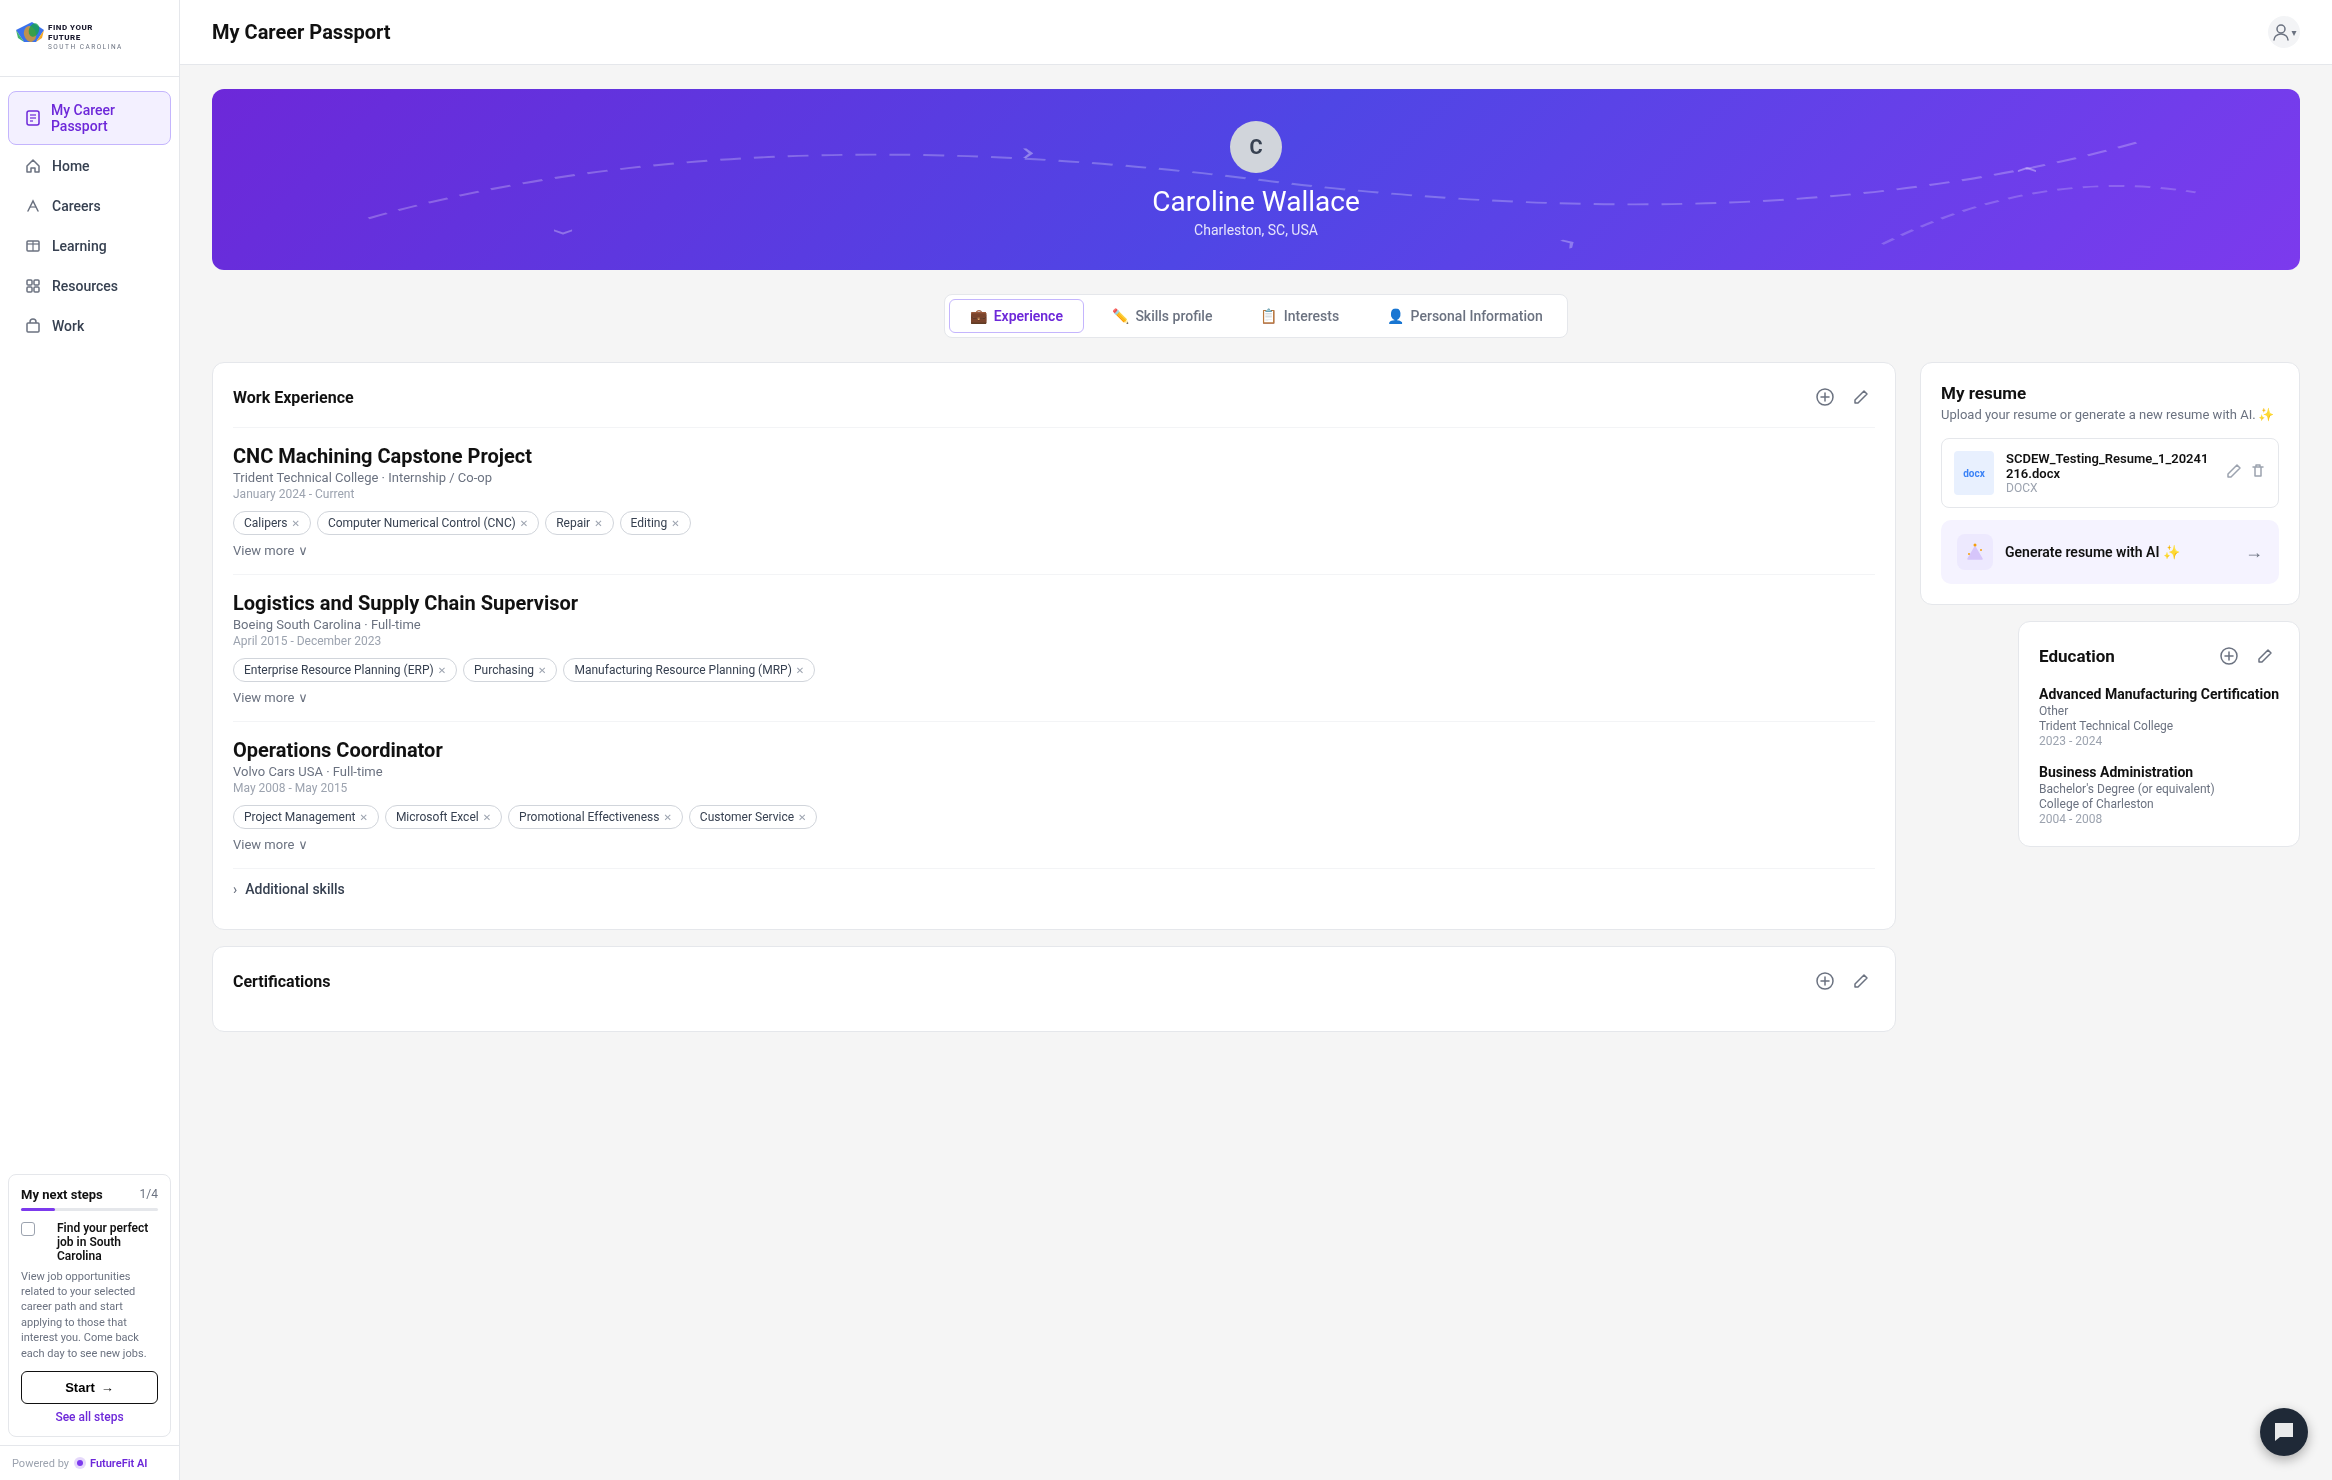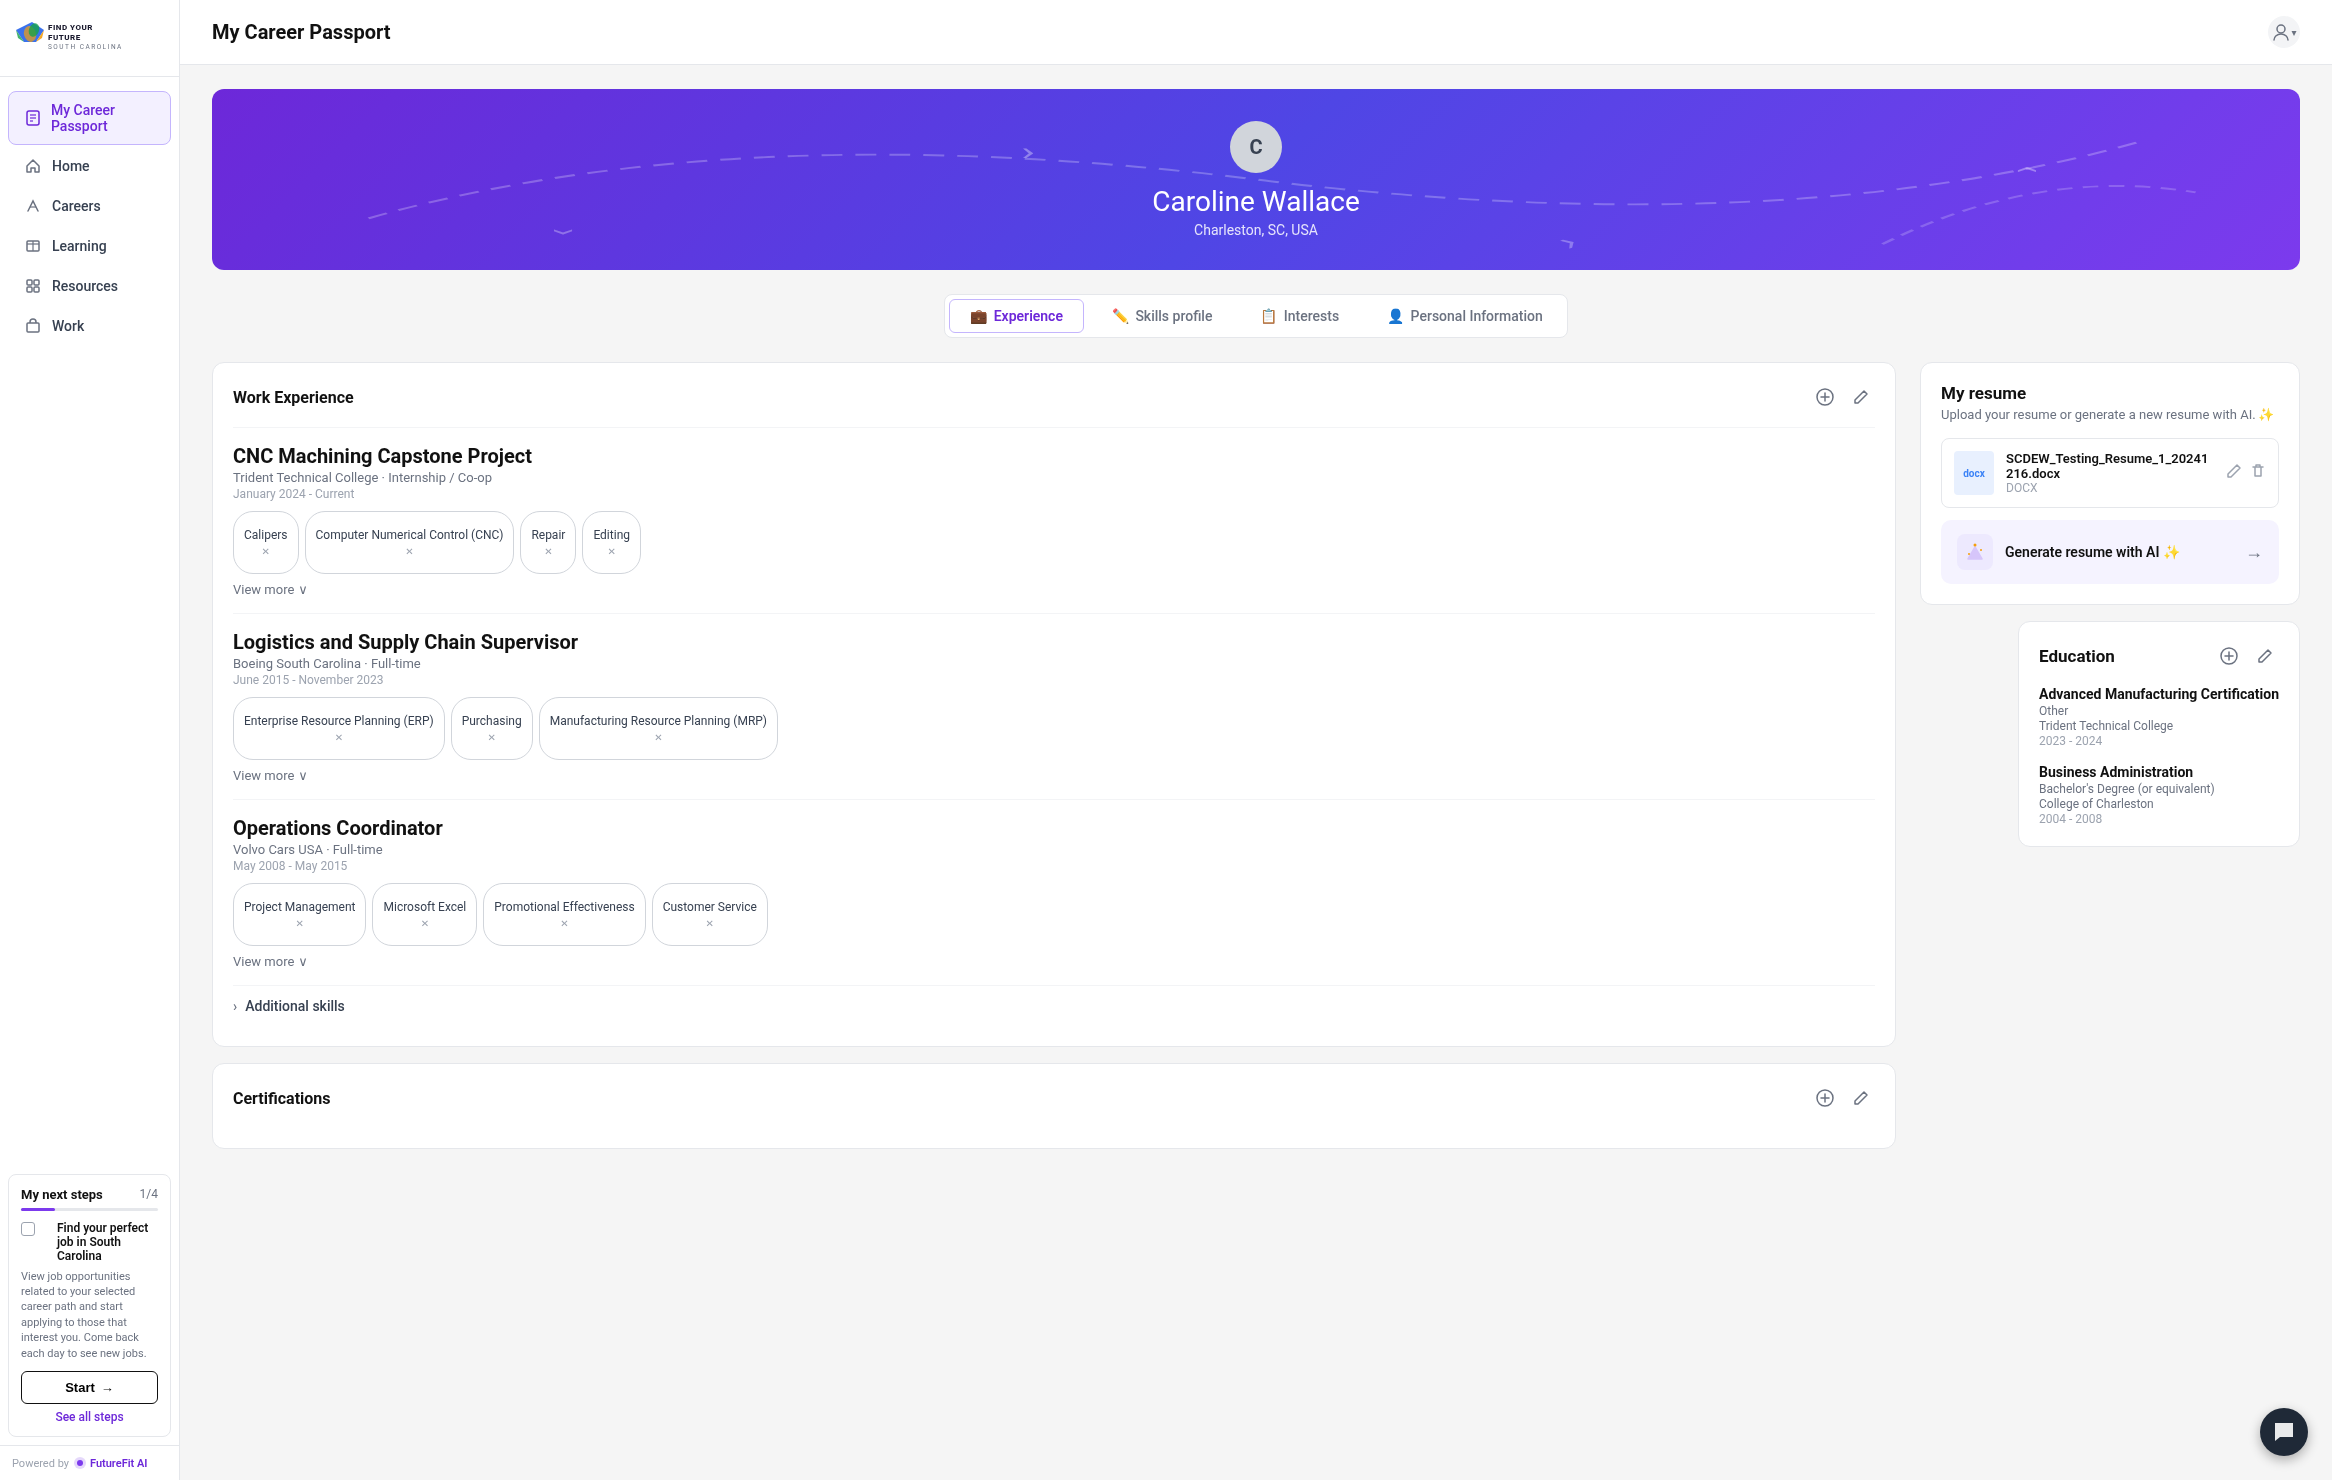--- a/index.html
+++ b/index.html
@@ -196,26 +196,25 @@
 
     
     .exp-item { padding: 16px 0; border-top: 1px solid #f3f4f6; }
     .exp-item:first-child { border-top: none; padding-top: 0; }
     .exp-title { font-size: 20px; font-weight: 700; color: #111; margin-bottom: 2px; }
     .exp-company { font-size: 13px; color: #6b7280; margin-bottom: 2px; }
     .exp-date { font-size: 12px; color: #9ca3af; margin-bottom: 10px; }
     .tags { display: flex; flex-wrap: wrap; gap: 6px; margin-bottom: 8px; }
     .tag {
       display: flex; align-items: center; gap: 4px;
-      padding: 16px 10px;
+      padding: 4px 10px;
       border: 1px solid #d1d5db;
       border-radius: 20px;
       font-size: 12px; color: #374151;
       background: #fff;
-      flex-direction: column;
     }
     .tag-x { color: #9ca3af; cursor: pointer; font-size: 10px; }
     .view-more {
       display: flex; align-items: center; gap: 4px;
       font-size: 13px; color: #6b7280; cursor: pointer;
       margin-top: 4px;
     }
 
     
     .additional-skills {
@@ -535,21 +534,21 @@
             </div>
           </div>
 
           <div class="exp-item">
             <div class="exp-title">Logistics and Supply Chain Supervisor</div>
             <div class="exp-company">
               <span>Boeing South Carolina</span>
               <span> · </span>
               <span>Full-time</span>
             </div>
-            <div class="exp-date">June 2015 - November 2023</div>
+            <div class="exp-date">April 2015 - December 2023</div>
             <div class="tags">
               <div class="tag">
                   <span>Enterprise Resource Planning (ERP)</span>
                   <span class="tag-x">✕</span>
                 </div>
               <div class="tag">
                   <span>Purchasing</span>
                   <span class="tag-x">✕</span>
                 </div>
               <div class="tag">

